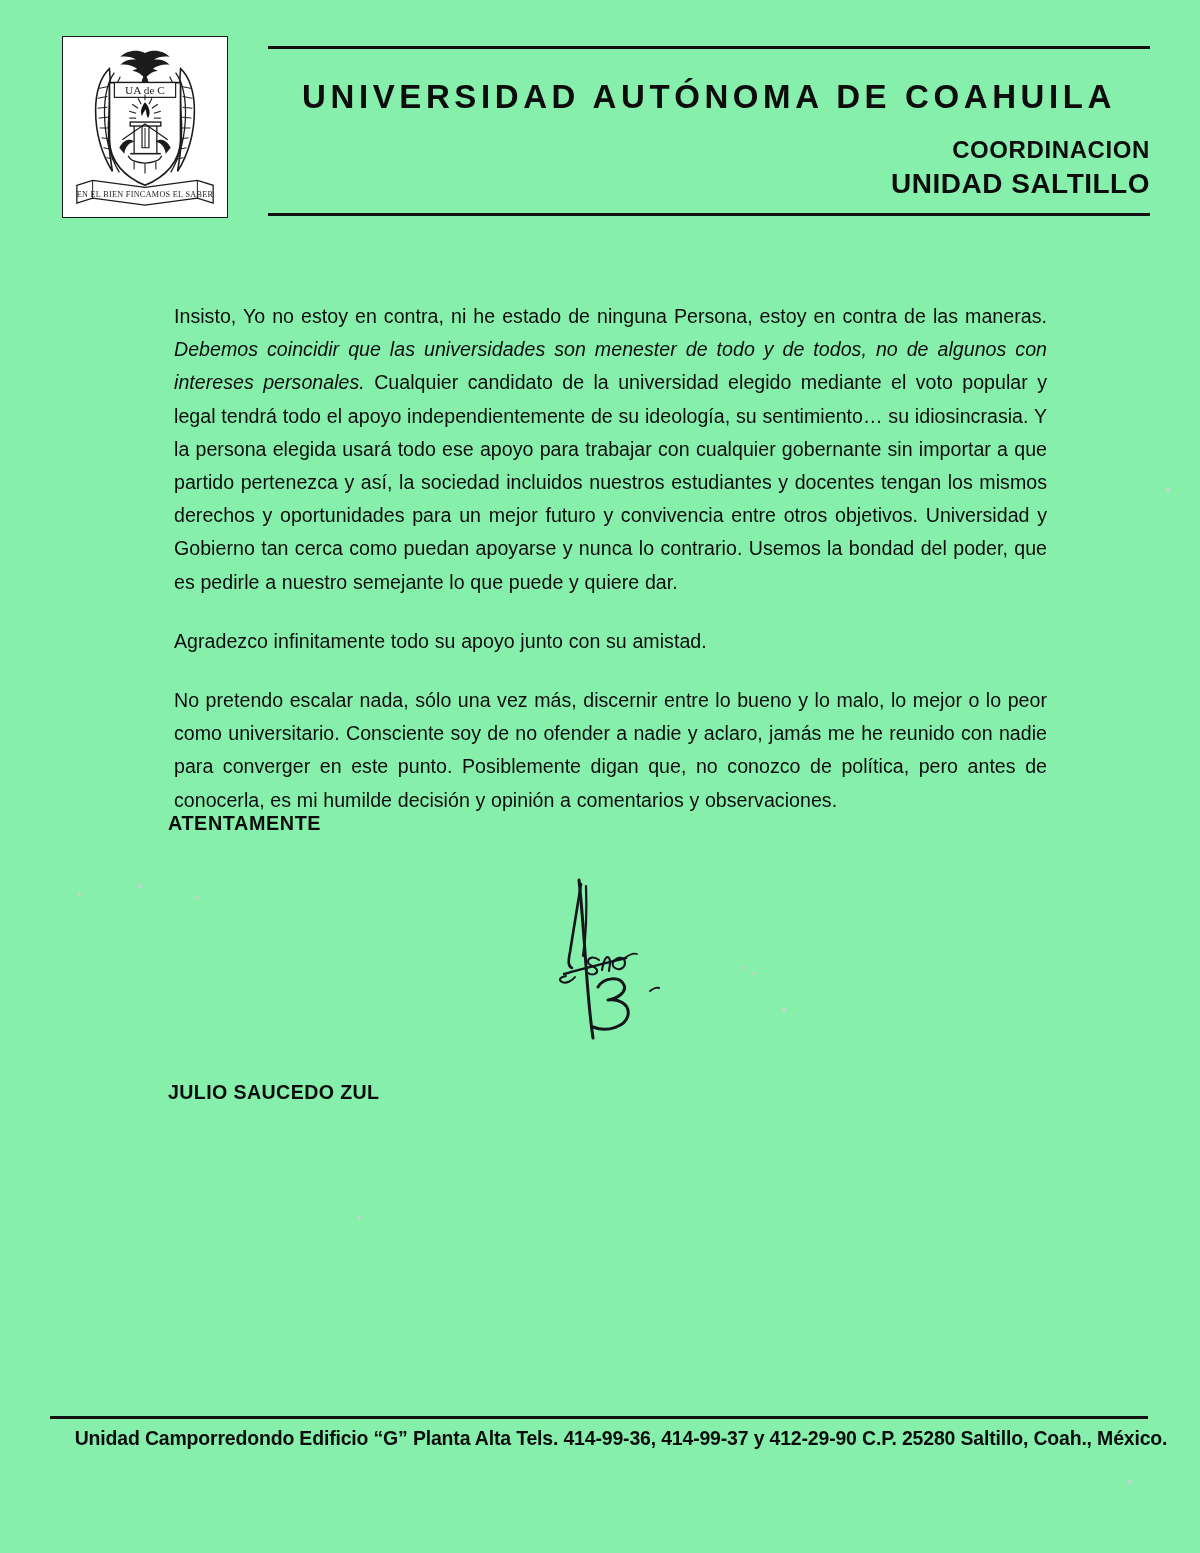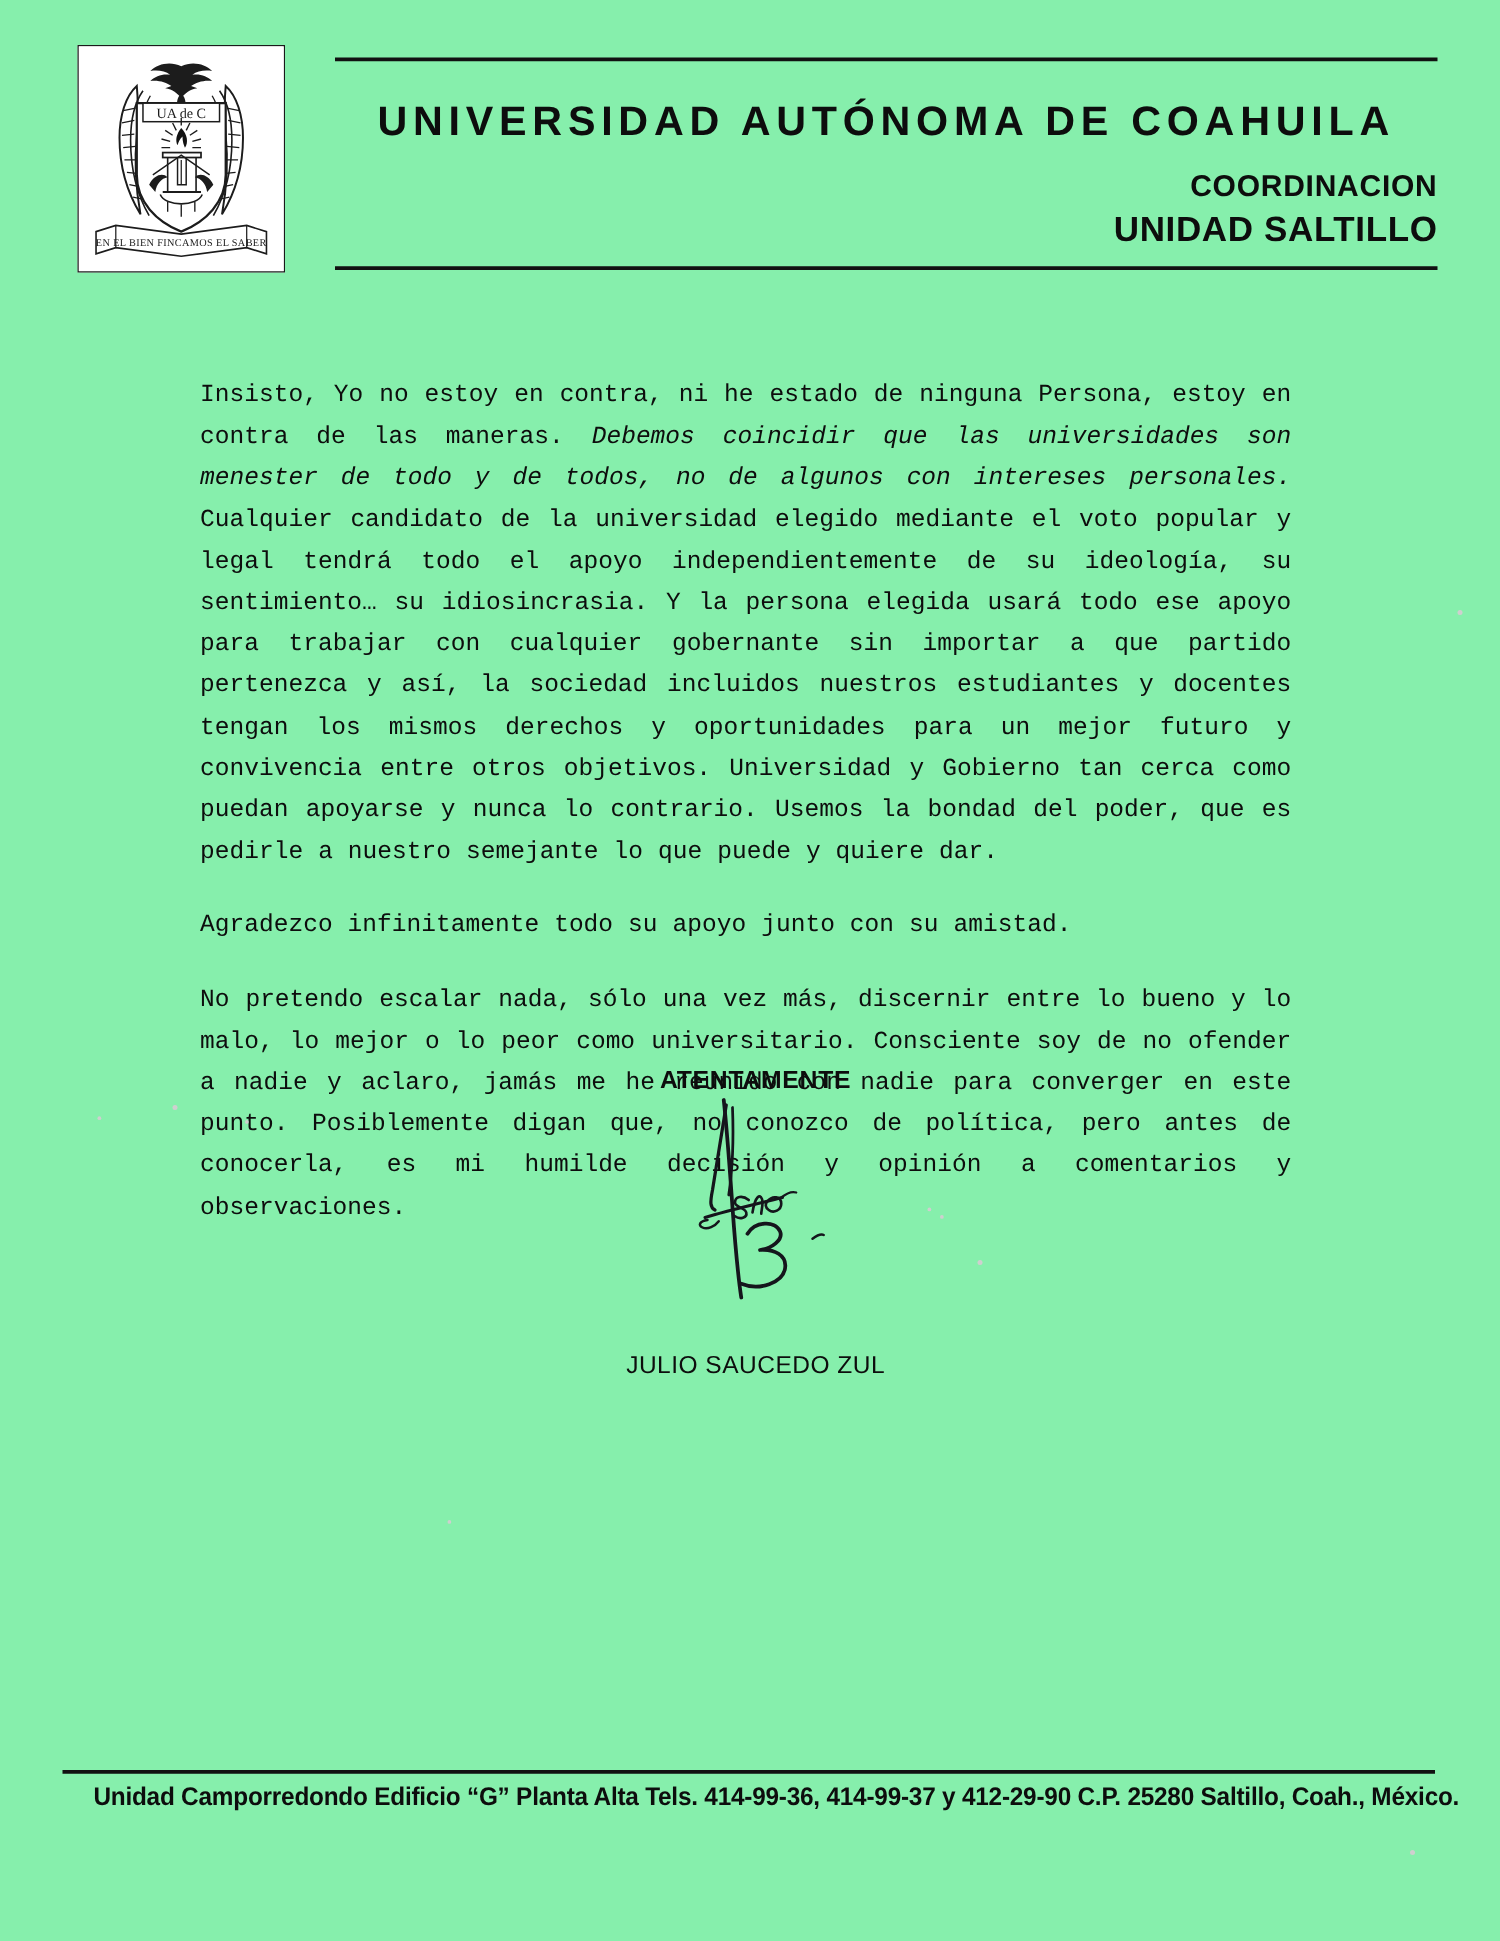--- a/index.html
+++ b/index.html
@@ -84,67 +84,64 @@
   }
   .dept-sub {
     font-size: 28px;
     font-weight: bold;
     letter-spacing: 0.5px;
   }
 
   
   .body-area {
     position: absolute;
-    left: 160px;
+    left: 174px;
     top: 300px;
     width: 873px;
-    font-family: Liberation Mono, monospace;
   }
   .para {
     margin: 0 0 26px 0;
     font-size: 19.6px;
     line-height: 33.2px;
     text-align: justify;
     text-justify: inter-word;
     letter-spacing: 0.03px;
     word-spacing: 0.2px;
   }
   .para:last-child { margin-bottom: 0; }
   .para em { font-style: italic; }
 
   
   .closing {
     position: absolute;
     left: 168px;
     top: 812px;
     width: 873px;
-    text-align: center;
-    margin-top: 41px;
+    text-align: left;
   }
   .atentamente {
     font-size: 19.8px;
     font-weight: bold;
     letter-spacing: 0.6px;
   }
   .signature-wrap {
     position: absolute;
     left: 480px;
     top: 866px;
     width: 240px;
     height: 200px;
   }
   .signature-wrap svg { display: block; width: 100%; height: 100%; }
   .signer-name {
     position: absolute;
     left: 168px;
     top: 1081px;
     width: 873px;
-    text-align: center;
     font-size: 19.6px;
-    font-weight: normal;
+    font-weight: bold;
     letter-spacing: 0.4px;
   }
 
   
   .rule-footer {
     position: absolute;
     left: 50px;
     top: 1416px;
     width: 1098px;
     height: 2.5px;

